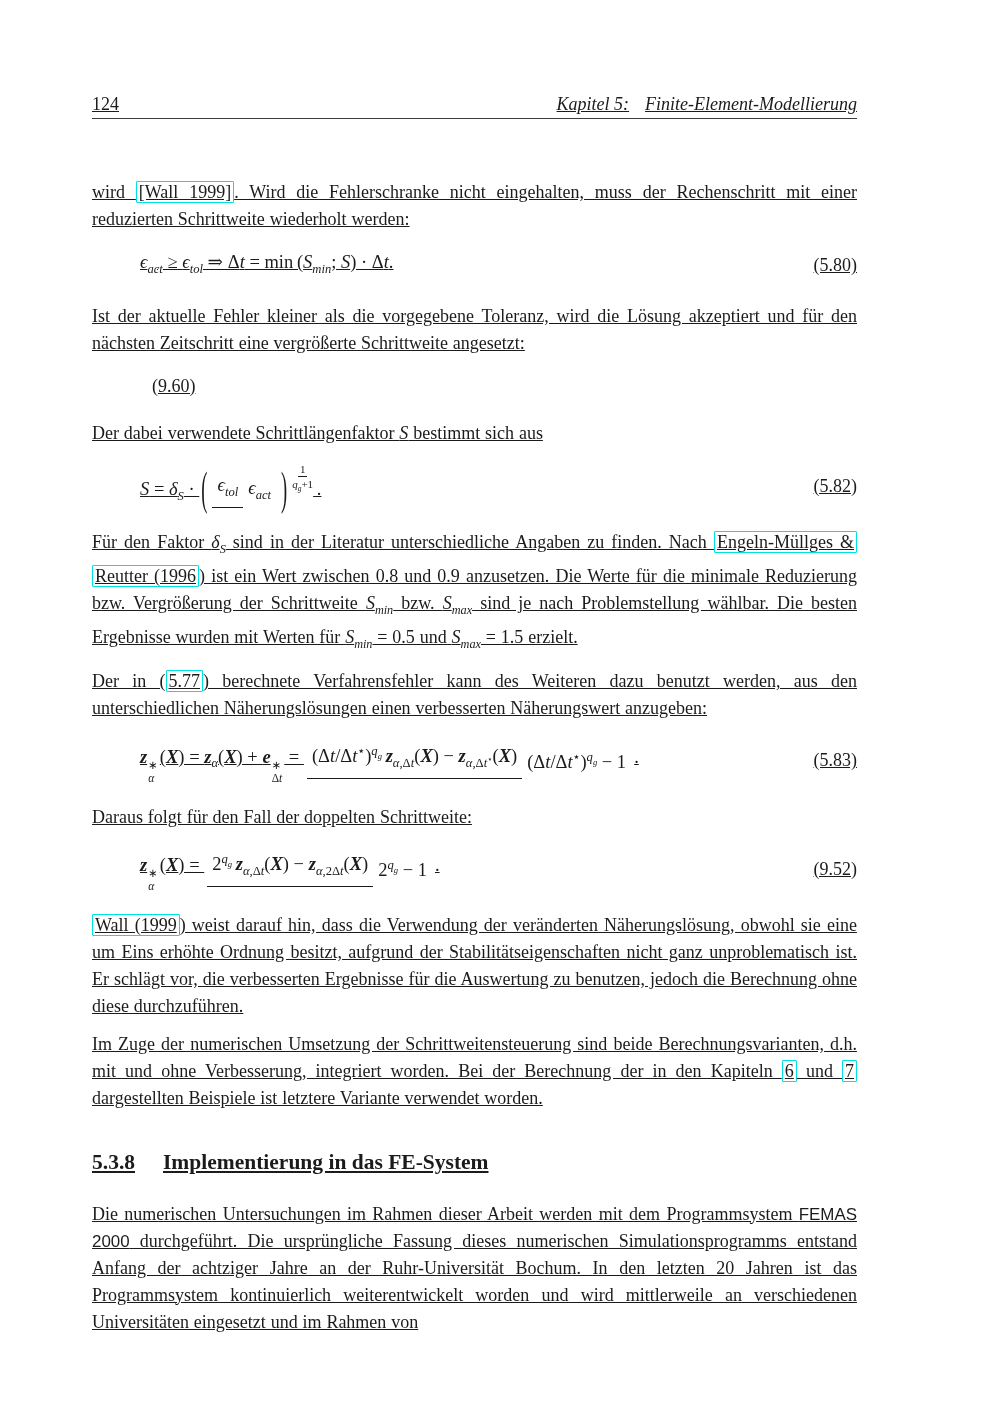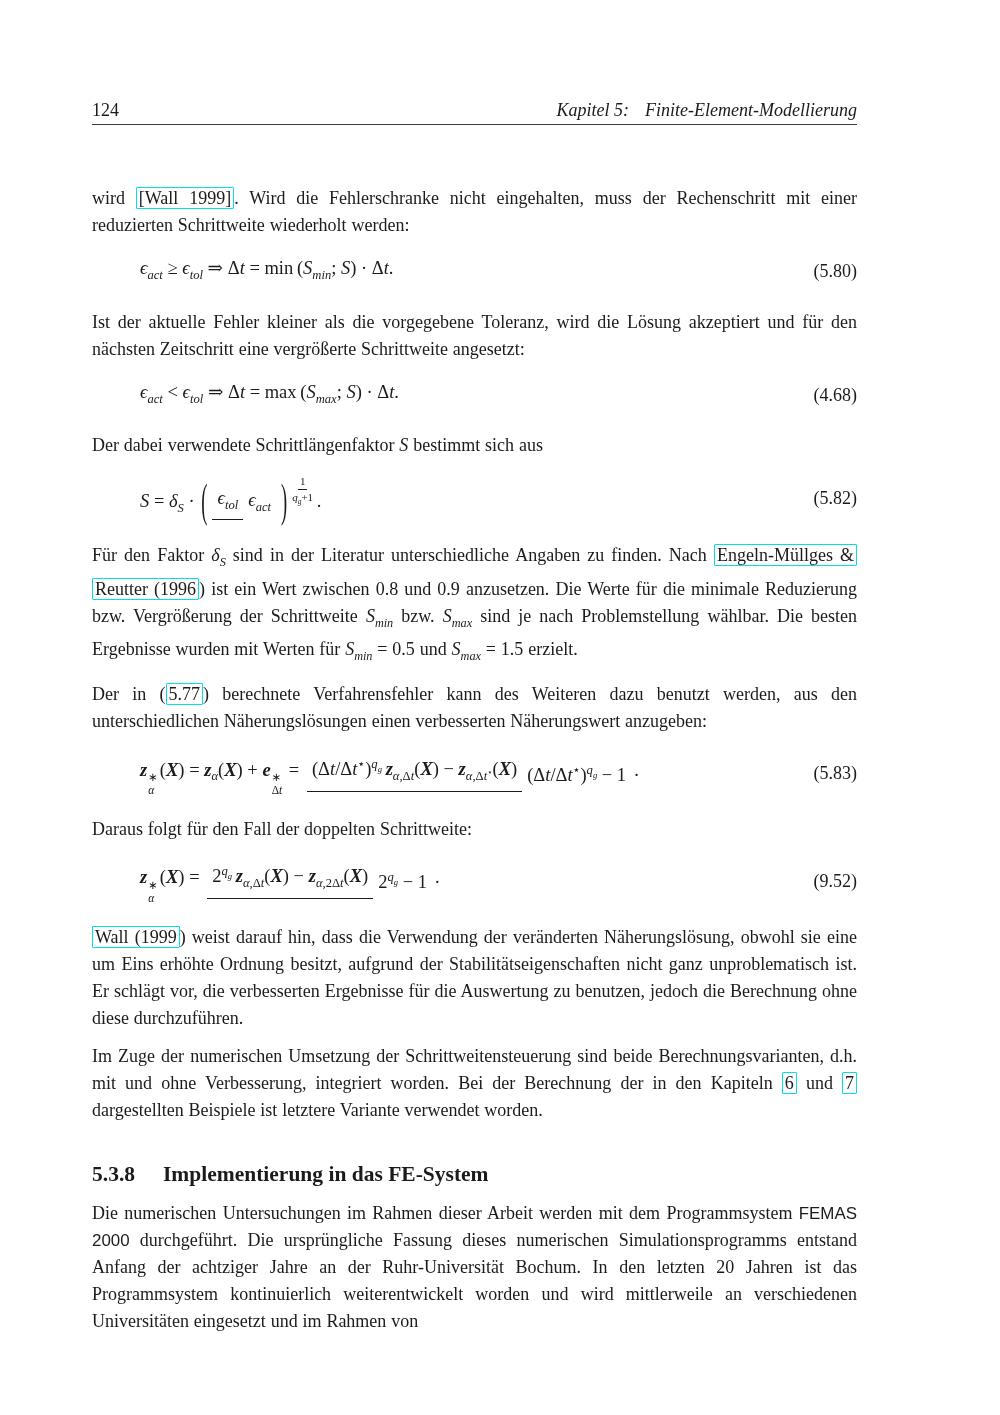--- a/index.html
+++ b/index.html
@@ -1,21 +1,21 @@
 <!DOCTYPE html>
 <html lang="de" style="--linkc: #00e2e2;"><head>
 <meta charset="utf-8">
 <style>
   html,body{margin:0;padding:0;}
   body{
     width:1000px;height:1415px;background:#ffffff;color:#1b1b1b;
     font-family:"Liberation Serif","DejaVu Serif",serif;
     overflow:hidden;position:relative;
   }
-  .page{position:absolute;left:92px;top:6px;width:765px;padding-top:94px;}
+  .page{position:absolute;left:92px;top:0;width:765px;padding-top:94px;text-decoration:underline;}
   
   .pagehead{
     display:flex;justify-content:space-between;align-items:baseline;
     border-bottom:1px solid #3c3c3c;padding-bottom:3px;
     font-size:18px;
   }
   .pagenum{font-style:normal;}
   .runtitle{font-style:italic;}
   .runtitle .rt-left{margin-right:16px;}
   
@@ -59,21 +59,21 @@
   .supfrac .sfn{border-bottom:1px solid #1b1b1b;padding:0 2px 1px 2px;}
   .supfrac .sfd{padding-top:1px;}
   .ss{
     display:inline-flex;flex-direction:column;align-items:flex-start;
     font-size:11.5px;line-height:1.05;vertical-align:-0.5em;
     margin:0 2px 0 1px;row-gap:1px;
   }
   .star{font-family:"DejaVu Sans",sans-serif;}
   
   .sechead{
-    font-size:21.5px;font-weight:bold;margin:38px 0 12px 0;line-height:1.2;
+    font-size:21.5px;font-weight:bold;margin:38px 0 25px 0;line-height:1.2;
   }
   .sechead .secnum{margin-right:28px;}
   .sans{font-family:"Liberation Sans","DejaVu Sans",sans-serif;font-size:0.94em;}
 </style>
 </head>
 <body style="color: rgb(27, 27, 27); background: rgb(255, 255, 255);">
 
 <div class="page">
 
   <div class="pagehead">
@@ -84,22 +84,21 @@
   <p class="body first">wird <span class="cite">[Wall 1999]</span>. Wird die Fehlerschranke nicht eingehalten, muss der Rechenschritt mit einer reduzierten Schrittweite wiederholt werden:</p>
 
   <div class="eqrow">
     <span class="eq"><i>ϵ</i><sub class="it">act</sub> ≥ <i>ϵ</i><sub class="it">tol</sub> ⇒ Δ<i>t</i> = min (<i>S</i><sub class="it">min</sub>; <i>S</i>) · Δ<i>t</i>.</span>
     <span class="eqnum">(5.80)</span>
   </div>
 
   <p class="body">Ist der aktuelle Fehler kleiner als die vorgegebene Toleranz, wird die Lösung akzeptiert und für den nächsten Zeitschritt eine vergrößerte Schrittweite angesetzt:</p>
 
   <div class="eqrow">
-    <span class="eq"><i>ϵ</i><sub class="it">act</sub> &lt; <i>ϵ</i><sub class="it">tol</sub> ⇒ Δ<i>t</i> = max (<i>S</i><sub class="it">max</sub>; <i>S</i>) · Δ<i>t</i>.</span>
-    <span class="eqnum">(4.68)</span>
+    <span class="eqnum">(9.60)</span>
   </div>
 
   <p class="body">Der dabei verwendete Schrittlängenfaktor <i>S</i> bestimmt sich aus</p>
 
   <div class="eqrow">
     <span class="eq"><i>S</i> = <i>δ</i><sub class="it">S</sub> · <span class="bigp">(</span><span class="frac">
           <span class="fn"><i>ϵ</i><sub class="it">tol</sub></span>
           <span class="fd"><i>ϵ</i><sub class="it">act</sub></span>
         </span><span class="bigp">)</span><span class="supfrac">
           <span class="sfn">1</span>

